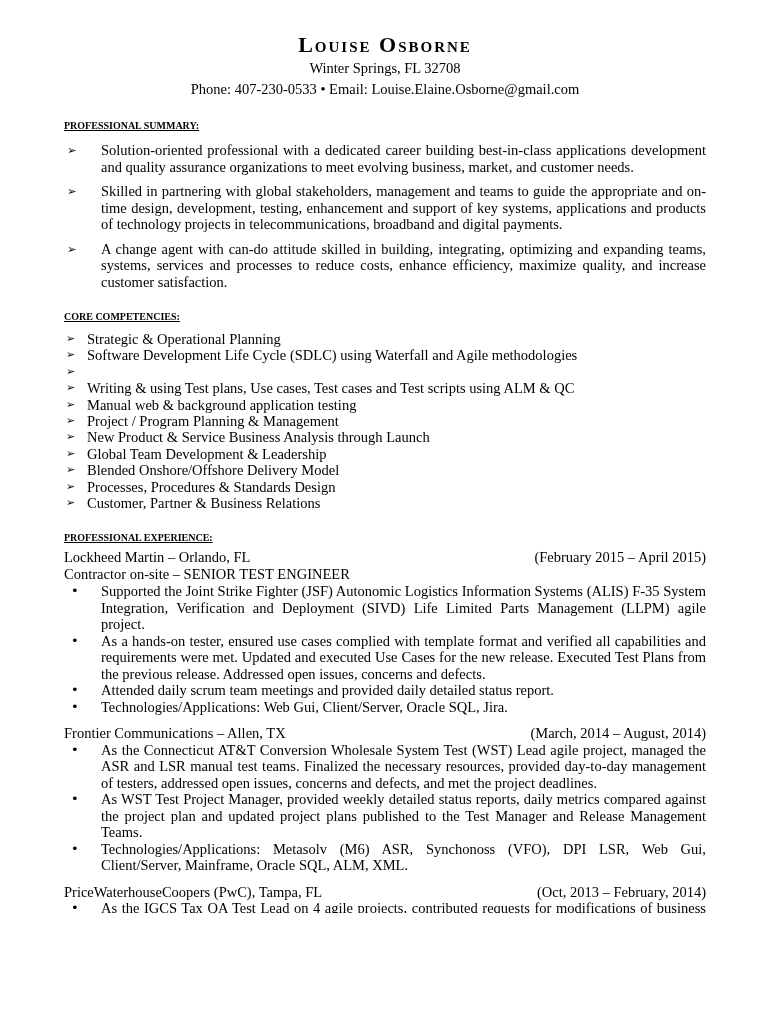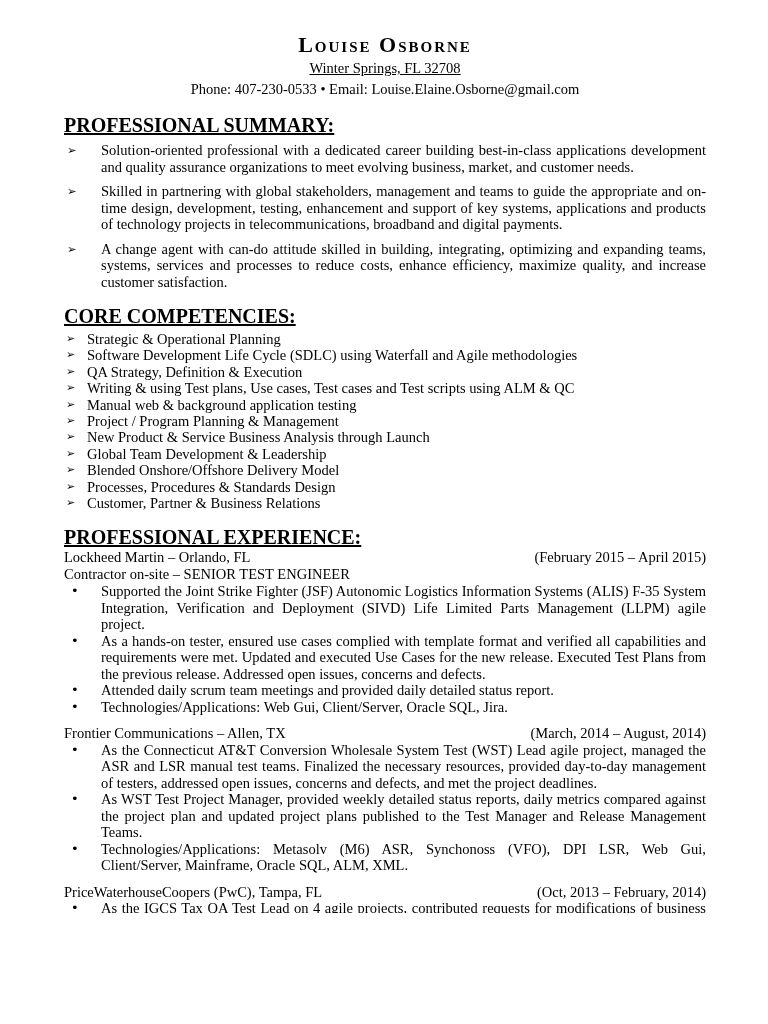--- a/index.html
+++ b/index.html
@@ -25,27 +25,27 @@
 
   
   .doc-header { text-align: center; }
   .person-name {
     font-size: 22px;
     line-height: 26px;
     font-weight: 700;
     font-variant: small-caps;
     letter-spacing: 2px;
   }
-  .addr { line-height: 19px; margin-top: 1px; text-decoration: underline; }
+  .addr { line-height: 19px; margin-top: 1px; }
   .contact { line-height: 19px; margin-top: 2px; }
 
   
   .section { margin-top: 18px; }
   .section-heading {
-    font-size: 20px;
+    font-size: 10px;
     line-height: 17px;
     font-weight: 700;
     text-decoration: underline;
     margin: 7px 0 8px 0;
   }
   .section.competencies .section-heading { margin-bottom: 6px; }
   .section.experience  .section-heading { margin-bottom: 3px; }
 
   ul { list-style: none; margin: 0; padding: 0; }
 
@@ -115,21 +115,20 @@
       <li>
           <span class="glyph">➢</span>
           <span class="txt">Strategic &amp; Operational Planning</span>
         </li>
       <li>
           <span class="glyph">➢</span>
           <span class="txt">Software Development Life Cycle (SDLC) using Waterfall and Agile methodologies</span>
         </li>
       <li>
           <span class="glyph">➢</span>
-          <span class="txt">QA Strategy, Definition &amp; Execution</span>
         </li>
       <li>
           <span class="glyph">➢</span>
           <span class="txt">Writing &amp; using Test plans, Use cases, Test cases and Test scripts using ALM &amp; QC</span>
         </li>
       <li>
           <span class="glyph">➢</span>
           <span class="txt">Manual web &amp; background application testing</span>
         </li>
       <li>

